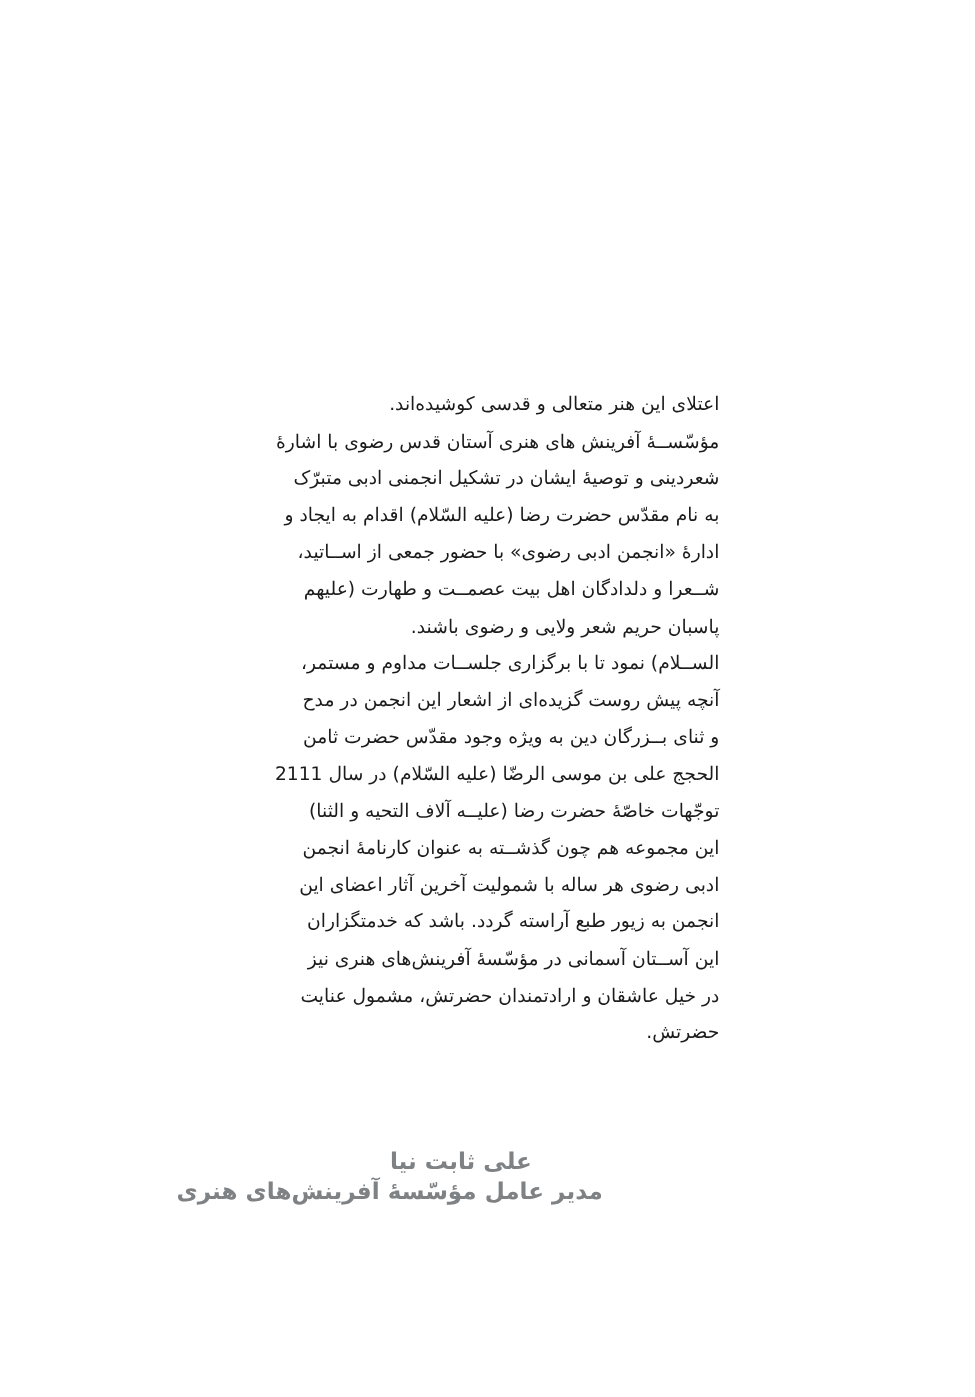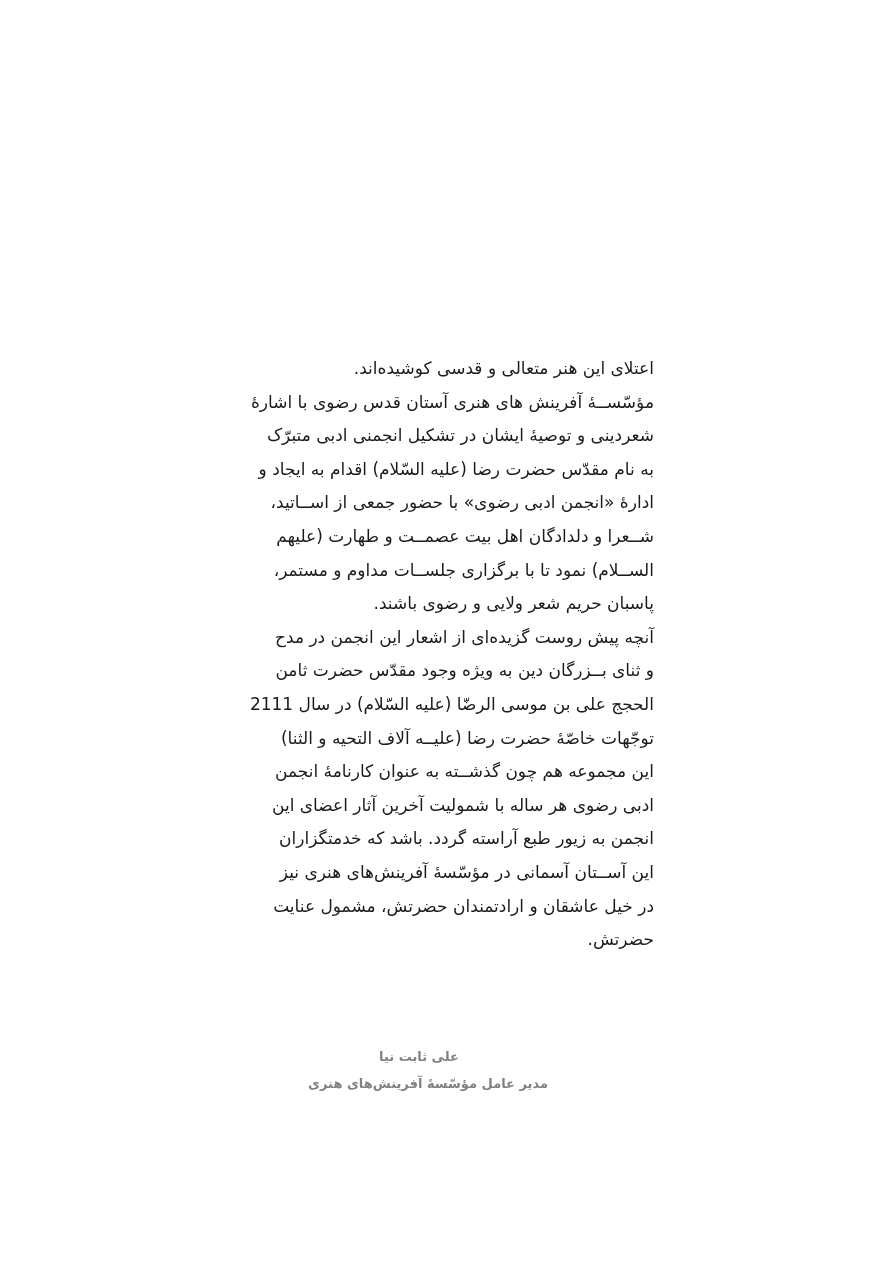--- a/index.html
+++ b/index.html
@@ -33,42 +33,42 @@
     text-align-last: right;
   }
   .signature {
     position: absolute;
     top: 1043px;
     left: 290px;
     width: 258px;
     direction: rtl;
     color: #7f8285;
     font-weight: bold;
-    font-size: 13px;
+    font-size: 21px;
     line-height: 27px;
   }
   .sig-name  { text-align: center; white-space: nowrap; }
   .sig-title {  white-space: nowrap; }
 </style>
 </head>
 <body>
 
 <div class="page">
 
   <div class="textcol">
 
     <div class="line end">اعتلای این هنر متعالی و قدسی کوشیده‌اند.</div>
 
     <div class="line">مؤسّســهٔ آفرینش های هنری آستان قدس رضوی با اشارهٔ</div>
     <div class="line">شعردینی و توصیهٔ ایشان در تشکیل انجمنی ادبی متبرّک</div>
     <div class="line">به نام مقدّس حضرت رضا (علیه السّلام) اقدام به ایجاد و</div>
     <div class="line">ادارهٔ «انجمن ادبی رضوی» با حضور جمعی از اســاتید،</div>
     <div class="line">شــعرا و دلدادگان اهل بیت عصمــت و طهارت (علیهم</div>
+    <div class="line end">پاسبان حریم شعر ولایی و رضوی باشند.</div>
     <div class="line">الســلام) نمود تا با برگزاری جلســات مداوم و مستمر،</div>
-    <div class="line end">پاسبان حریم شعر ولایی و رضوی باشند.</div>
 
     <div class="line">آنچه پیش روست گزیده‌ای از اشعار این انجمن در مدح</div>
     <div class="line">و ثنای بــزرگان دین به ویژه وجود مقدّس حضرت ثامن</div>
     <div class="line">الحجج علی بن موسی الرضّا (علیه السّلام) در سال 2111</div>
     <div class="line">توجّهات خاصّهٔ حضرت رضا (علیــه آلاف التحیه و الثنا)</div>
     <div class="line">این مجموعه هم چون گذشــته به عنوان کارنامهٔ انجمن</div>
     <div class="line">ادبی رضوی هر ساله با شمولیت آخرین آثار اعضای این</div>
     <div class="line">انجمن به زیور طبع آراسته گردد. باشد که خدمتگزاران</div>
     <div class="line">این آســتان آسمانی در مؤسّسهٔ آفرینش‌های هنری نیز</div>
     <div class="line">در خیل عاشقان و ارادتمندان حضرتش، مشمول عنایت</div>

